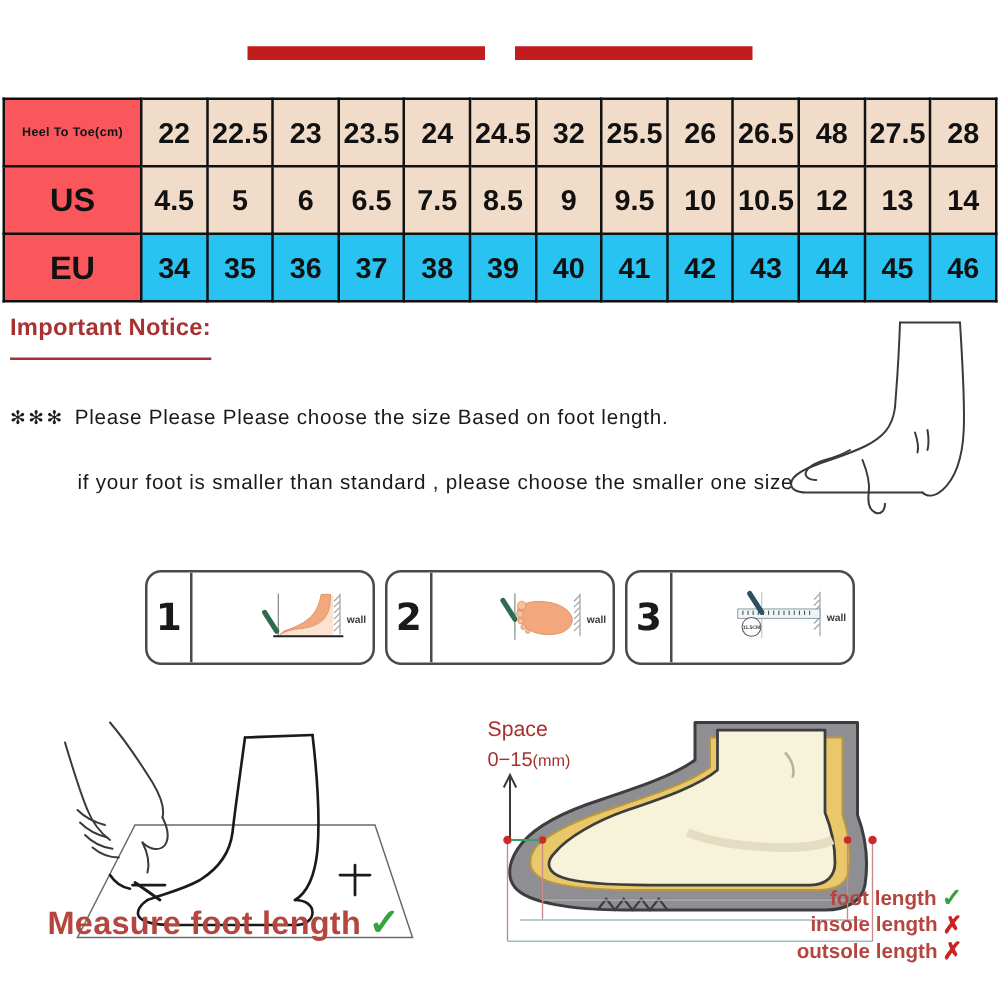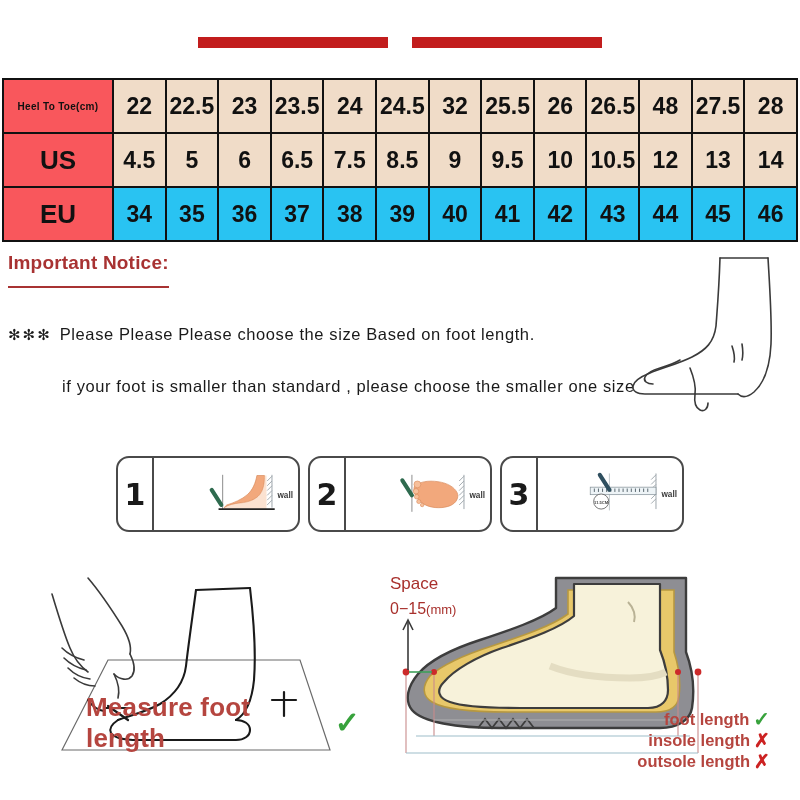--- a/index.html
+++ b/index.html
@@ -87,21 +87,20 @@
   .bottom-left{width:360px;position:relative;}
   .bottom-right{width:440px;position:relative;}
   .bottom svg{display:block;width:100%;height:100%;}
 
   .measure-label{
     position:absolute;left:38px;bottom:26px;display:flex;align-items:center;gap:6px;
   }
   .measure-label .txt{
     color:#b5453f;font-size:26px;font-weight:700;letter-spacing:0.2px;
     font-family:"Liberation Sans", sans-serif;
-    margin-left:48px;
   }
   .tick{color:#37a23c;font-size:30px;font-weight:700;line-height:1;}
   .cross{color:#cc2222;font-size:27px;font-weight:800;line-height:1;}
 
   .space-label{
     position:absolute;left:14px;top:24px;color:#a8302c;font-size:17px;
     line-height:1.45;font-weight:500;margin-left:16px;
   }
   .space-label .sub{font-size:16px;}
   .space-label .mm{font-size:13px;}

